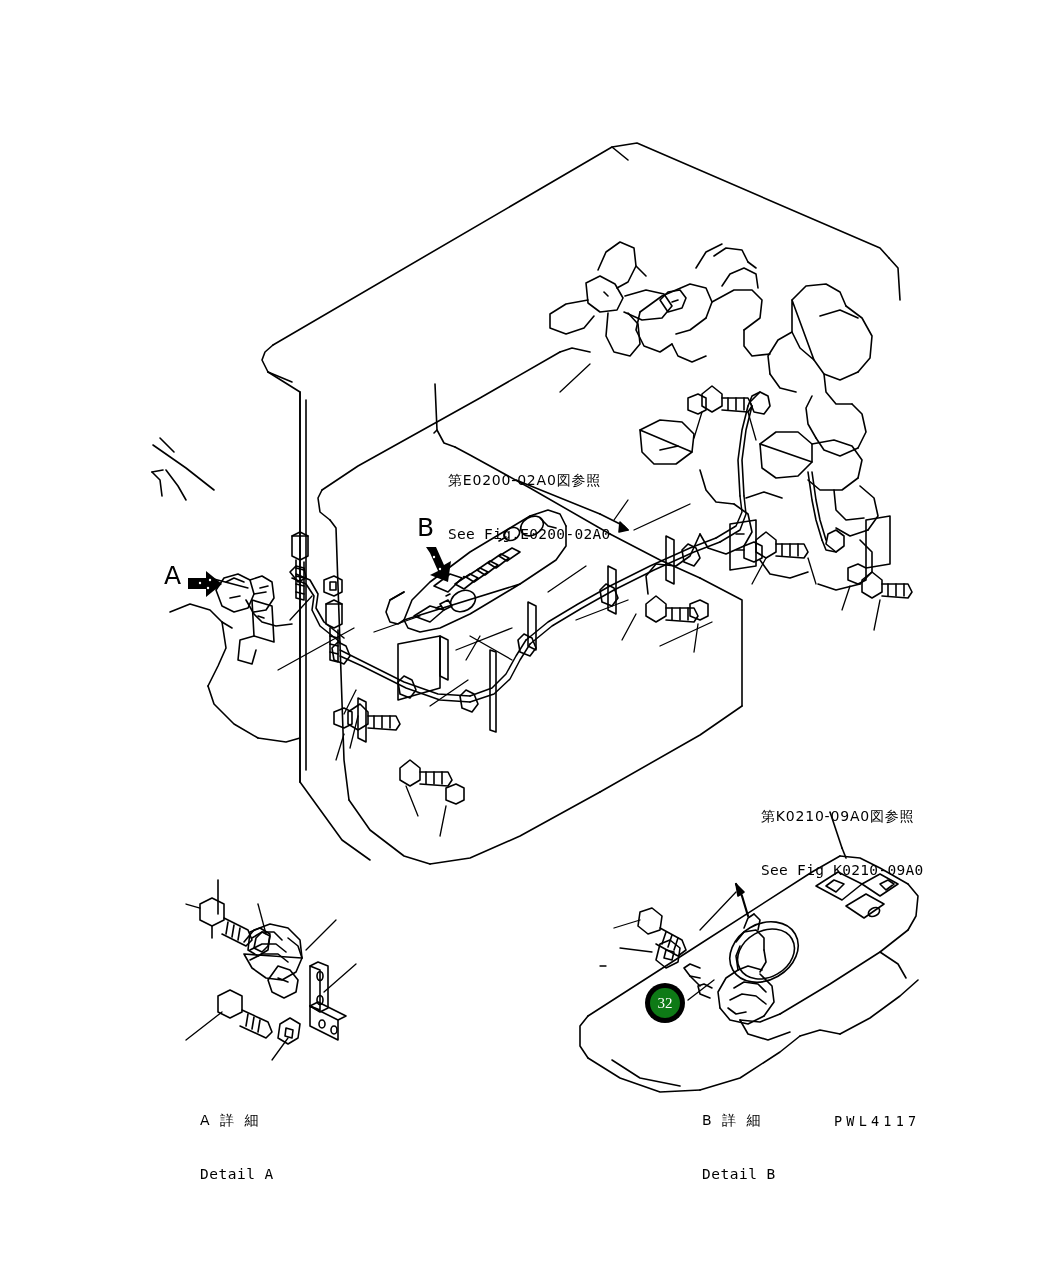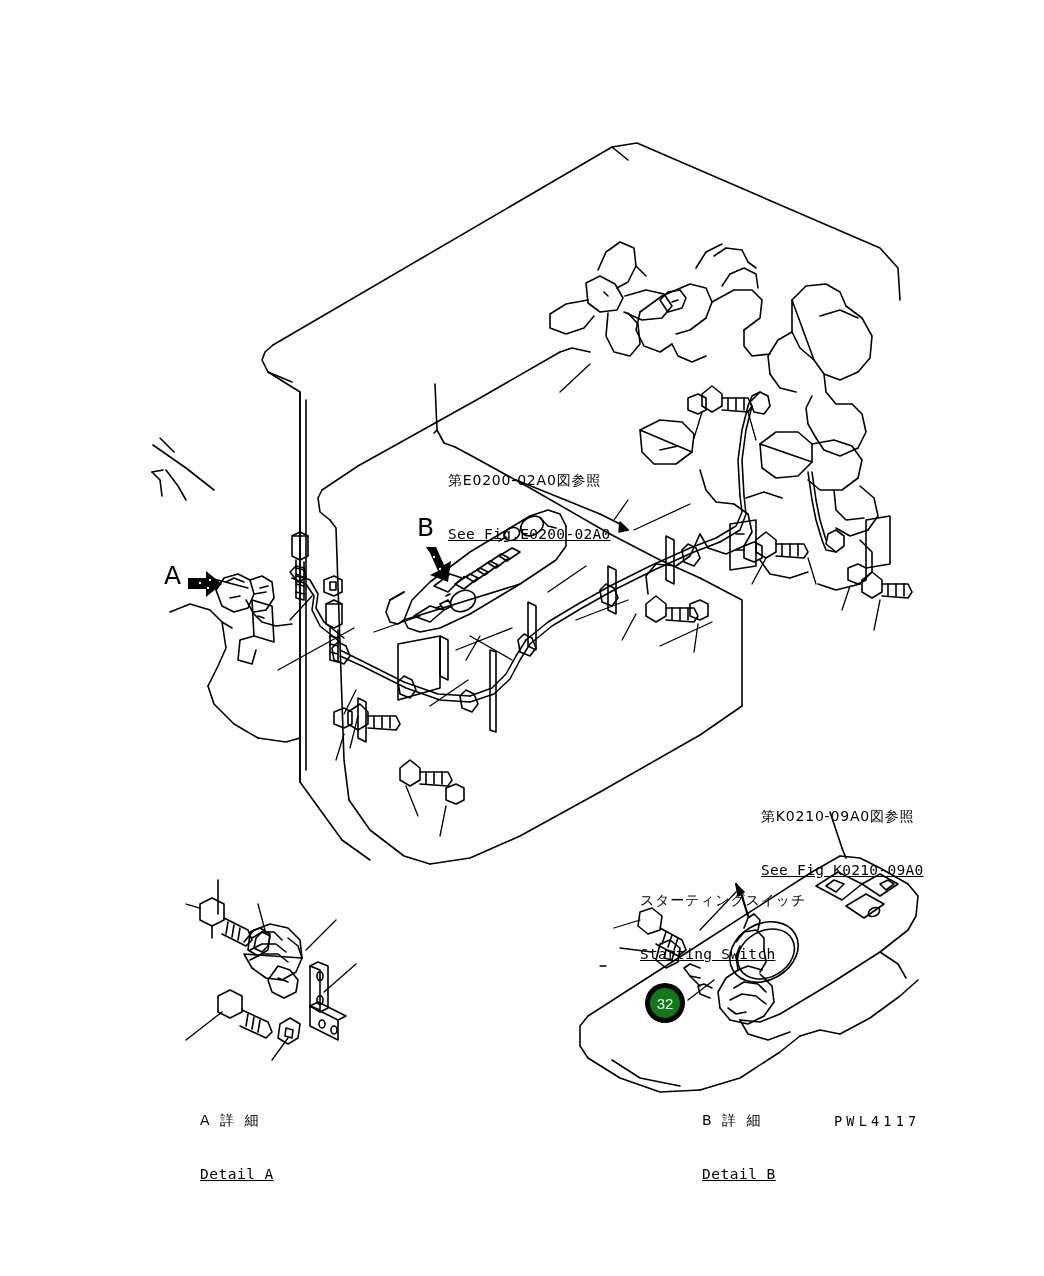--- a/index.html
+++ b/index.html
@@ -35,21 +35,20 @@
     display: block;
     font-family: "DejaVu Sans", "Liberation Sans", sans-serif;
     font-size: 14px;
     letter-spacing: 0.8px;
   }
   .lbl .en {
     display: block;
     font-family: "DejaVu Sans Mono", "Liberation Mono", monospace;
     font-size: 14.5px;
     letter-spacing: 0.3px;
-    text-decoration: underline;
   }
   .detail-cap .jp {
     font-size: 14px;
     letter-spacing: 3px;
   }
   .detail-cap .en {
     font-size: 14.5px;
     letter-spacing: 0.5px;
   }
   .drawing-no {
@@ -86,21 +85,21 @@
   .callout .fill {
     position: absolute;
     inset: 5px;
     border-radius: 50%;
     background: #0e7a16;
   }
   .callout .num {
     position: relative;
     z-index: 2;
     color: #ffffff;
-    font-family: Liberation Sans, sans-serif;
+    font-family: Liberation Serif, serif;
     font-size: 15px;
     line-height: 1;
   }
 </style>
 </head>
 <body>
 
 <div id="page">
 
   <svg id="artboard" viewBox="0 0 1044 1276">
@@ -565,24 +564,20 @@
   <div class="lbl" style="left:448px; top:434px;">
     <span class="jp">第E0200-02A0図参照</span>
     <span class="en">See Fig.E0200-02A0</span>
   </div>
 
   <div class="lbl" style="left:730px; top:770px;margin-left:31px;">
     <span class="jp">第K0210-09A0図参照</span>
     <span class="en">See Fig K0210-09A0</span>
   </div>
 
-  <div class="lbl" style="left:640px; top:854px;">
-    <span class="jp">スターティングスイッチ</span>
-    <span class="en">Starting Switch</span>
-  </div>
 
   <div class="section-letter" style="left:164px; top:563px;">A</div>
 
   <div class="section-letter" style="left:417px; top:515px;">B</div>
 
   <div class="lbl detail-cap" style="left:200px; top:1074px;">
     <span class="jp">A 詳 細</span>
     <span class="en">Detail A</span>
   </div>
 

